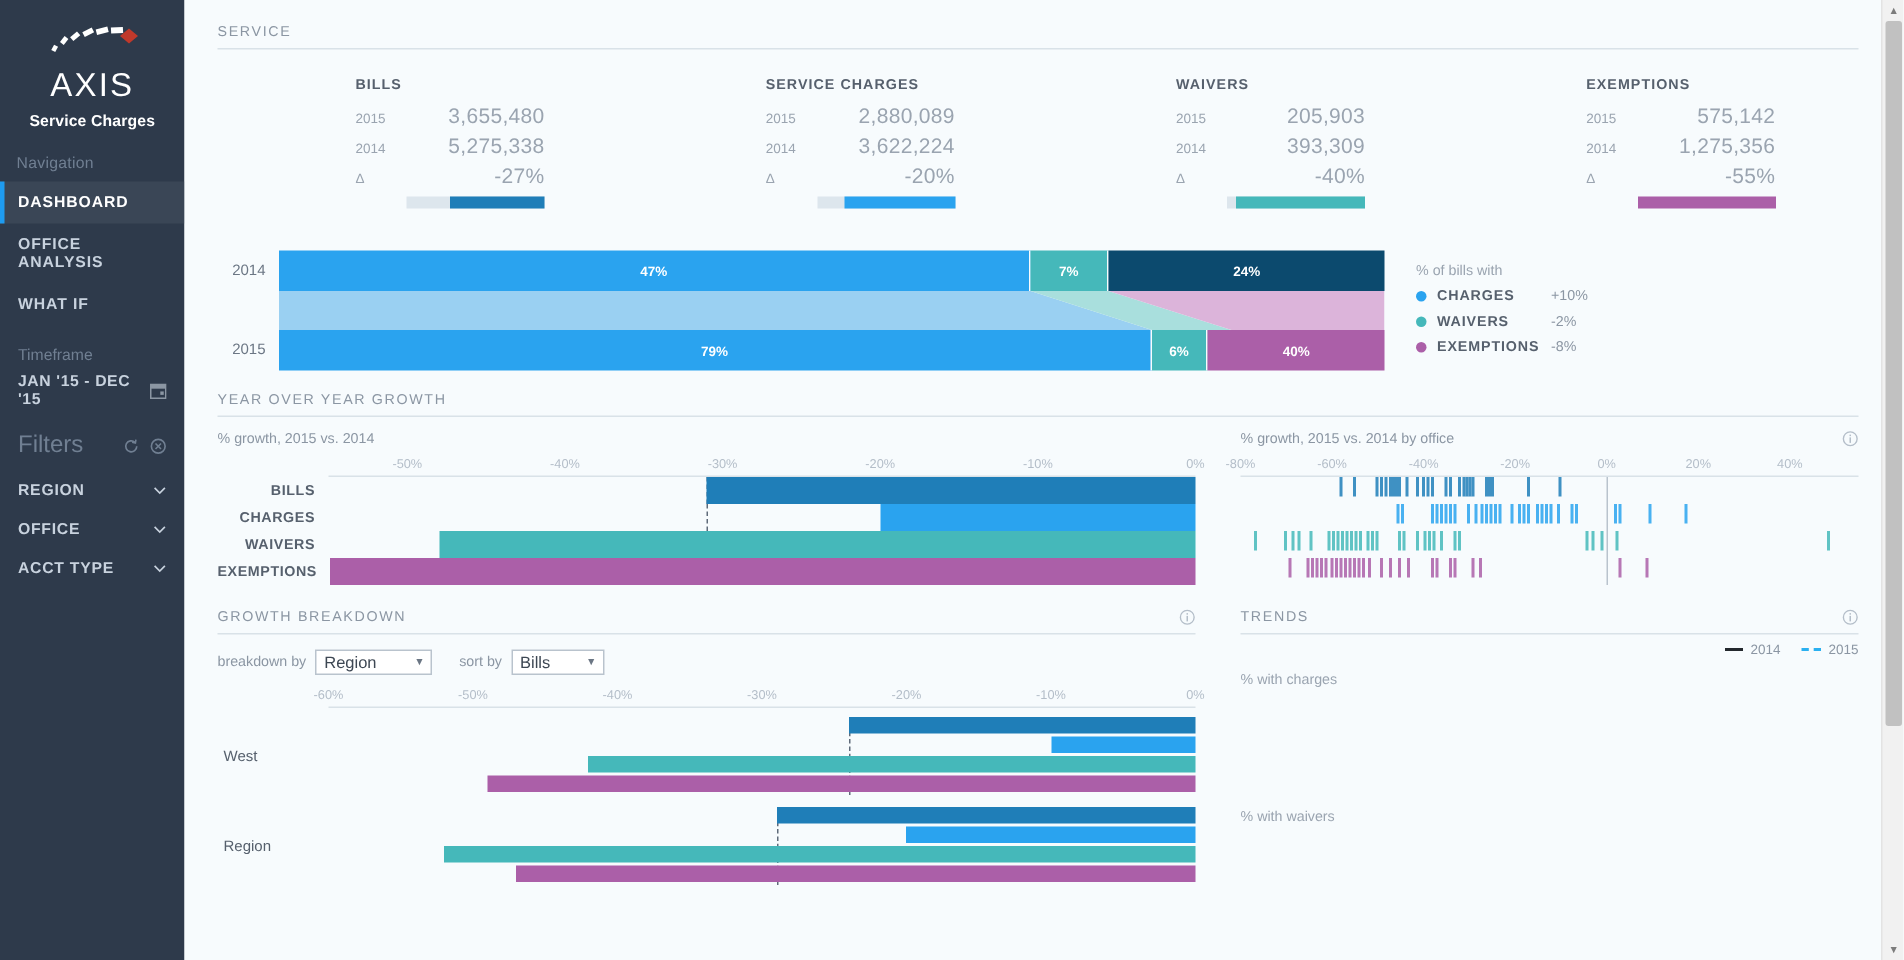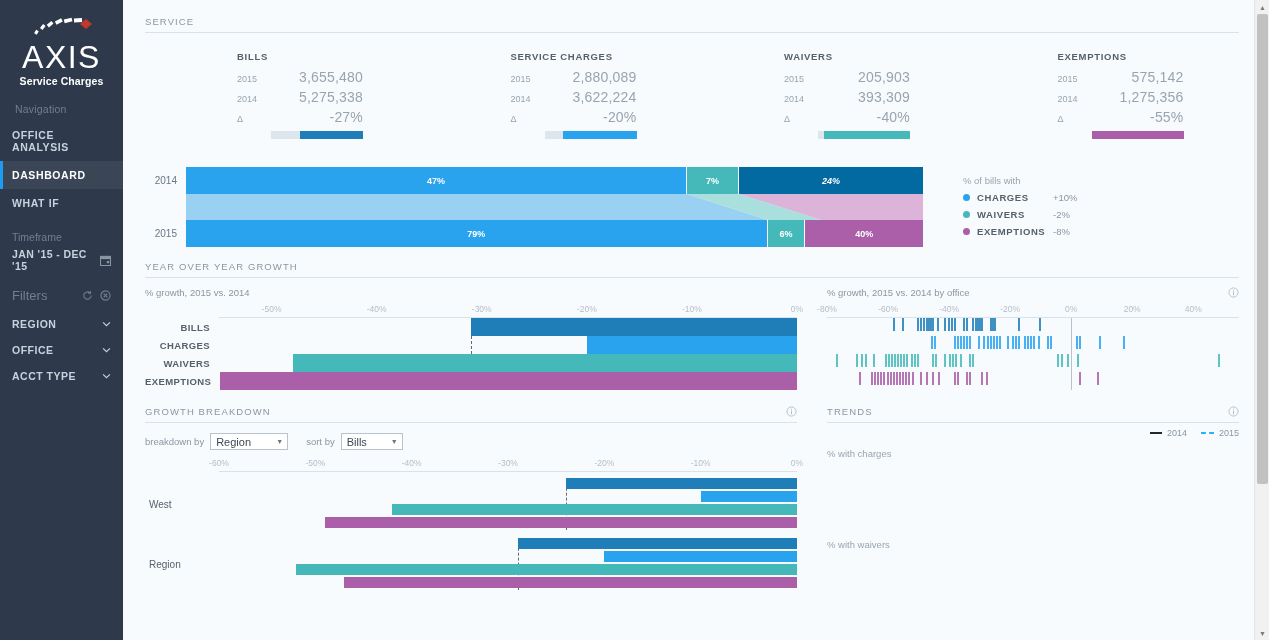--- a/index.html
+++ b/index.html
@@ -16,50 +16,51 @@
   .sidebar {
     width: 123px; height: 640px;
     background: #2e3a4b;
     flex: 0 0 123px;
     position: relative;
     overflow: hidden;
   }
   .logo-block { padding: 16px 0 6px 0; text-align: center; }
   .logo-gauge { width: 66px; height: 24px; margin: 0 auto 1px; display:block; }
   .logo-word {
-    color: #ffffff; font-size: 32px; letter-spacing: 1.5px;
+    color: #ffffff; font-size: 22px; letter-spacing: 1.5px;
     font-weight: 400; line-height: 32px; text-align: center;
     font-family: "Liberation Sans", sans-serif;
   }
   .logo-sub {
     color: #ffffff; font-size: 10.5px; font-weight: bold;
     text-align: center; margin-top: 2px; letter-spacing: .1px;
   }
   .sb-section-label {
-    color: #707f92; font-size: 10.5px; padding: 10px 12px 6px 15px;
+    color: #707f92; font-size: 10.5px; padding: 10px 12px 6px 0;
     letter-spacing: .2px;
+    margin-left: 11px;
   }
   .nav-item {
     color: #c8d2de; font-size: 10.5px; font-weight: bold;
     padding: 8px 12px; letter-spacing: .6px; cursor: pointer;
     position: relative; line-height: 12px;
   }
   .nav-item.active { background: #3a4656; color: #ffffff; }
   .nav-item.active::before {
     content: ""; position: absolute; left: 0; top: 0; bottom: 0;
     width: 3px; background: #1e9bf0;
   }
   .tf-block { padding: 14px 12px 0 12px; }
   .tf-label { color: #707f92; font-size: 10.5px; margin-bottom: 5px; }
   .tf-row { display: flex; align-items: center; justify-content: space-between; }
   .tf-value { color: #c8d2de; font-size: 10.5px; font-weight: bold; letter-spacing: .4px; }
   .cal-icon { width: 11px; height: 11px; flex: 0 0 11px; }
   .filters-block { padding: 16px 12px 0 12px; }
   .filters-head { display: flex; align-items: center; justify-content: space-between; margin-bottom: 8px; }
-  .filters-title { color: #707f92; font-size: 13px; }
+  .filters-title { color: #707f92; font-size: 16px; }
   .filters-icons { display: flex; gap: 7px; align-items: center; }
   .f-row {
     display: flex; align-items: center; justify-content: space-between;
     color: #c8d2de; font-size: 10.5px; font-weight: bold;
     padding: 7px 0; letter-spacing: .5px; cursor: pointer;
   }
   .chev { width: 9px; height: 6px; flex: 0 0 9px; }
 
   
   .main {
@@ -102,21 +103,21 @@
     text-align: right; margin-right: 9px;
   }
   .comp-bars { display: flex; height: 27px; flex: 1; }
   .comp-seg {
     display: flex; align-items: center; justify-content: center;
     color: #ffffff; font-size: 9px; font-weight: bold;
     border-right: 1px solid #f7fbfd;
   }
   .comp-seg:last-child { border-right: none; }
   .comp-link { height: 26px; margin-left: 41px; position: relative; }
-  .comp-legend { flex: 1; padding-left: 40px; padding-top: 8px; }
+  .comp-legend { flex: 1; padding-left: 21px; padding-top: 8px; }
   .legend-title { color: #9aa4b0; font-size: 9.5px; margin-bottom: 6px; }
   .legend-row { display: flex; align-items: center; margin-bottom: 6px; }
   .legend-dot { width: 7px; height: 7px; border-radius: 50%; margin-right: 7px; flex: 0 0 7px; }
   .legend-label {
     color: #56606d; font-size: 9.5px; font-weight: bold;
     letter-spacing: .6px; width: 76px; flex: 0 0 76px;
   }
   .legend-val { color: #8b96a3; font-size: 9.5px; }
 
   
@@ -206,25 +207,25 @@
           <rect x="35" y="2.6" width="8" height="3.8" transform="rotate(-14 39 4)"></rect>
           <rect x="45" y="2.2" width="8" height="4" transform="rotate(-3 49 4)"></rect>
         </g>
         <polygon points="57,3 63,8 57,13 51,8" fill="#c0392b"></polygon>
       </svg>
       <div class="logo-word">AXIS</div>
       <div class="logo-sub">Service Charges</div>
     </div>
 
     <div class="sb-section-label">Navigation</div>
+    <div class="nav-item active">
+      <span>DASHBOARD</span>
+    </div>
     <div class="nav-item">
       <span>OFFICE ANALYSIS</span>
-    </div>
-    <div class="nav-item active">
-      <span>DASHBOARD</span>
     </div>
     <div class="nav-item">
       <span>WHAT IF</span>
     </div>
 
     <div class="tf-block">
       <div class="tf-label">Timeframe</div>
       <div class="tf-row">
         <span class="tf-value">JAN '15 - DEC '15</span>
         <svg class="cal-icon" viewBox="0 0 12 12">
@@ -358,21 +359,21 @@
     </div>
 
     <div class="panel" style="padding-top:8px">
       <div class="comp-wrap">
         <div class="comp-chart">
           <div class="comp-row">
             <span class="comp-ylabel">2014</span>
             <div class="comp-bars" id="comp-bars-0">
                 <div class="comp-seg" style="flex: 68 1 0%; background: rgb(42, 163, 239);">47%</div>
                 <div class="comp-seg" style="flex: 7 1 0%; background: rgb(69, 184, 186);">7%</div>
-                <div class="comp-seg" style="flex: 25 1 0%; background: #0369a1; font-style: italic;">24%</div>
+                <div class="comp-seg" style="flex: 25 1 0%; background: #0c4a6e;">24%</div>
               </div>
           </div>
           <div class="comp-link">
             <svg width="737" height="26" viewBox="0 0 737 26" preserveAspectRatio="none">
               <polygon points="0,0 501,0 582,26 0,26" fill="#9ad0f2"></polygon>
               <polygon points="501,0 553,0 635,26 582,26" fill="#a9dfdd"></polygon>
               <polygon points="553,0 737,0 737,26 635,26" fill="#dcb4da"></polygon>
             </svg>
           </div>
           <div class="comp-row">

